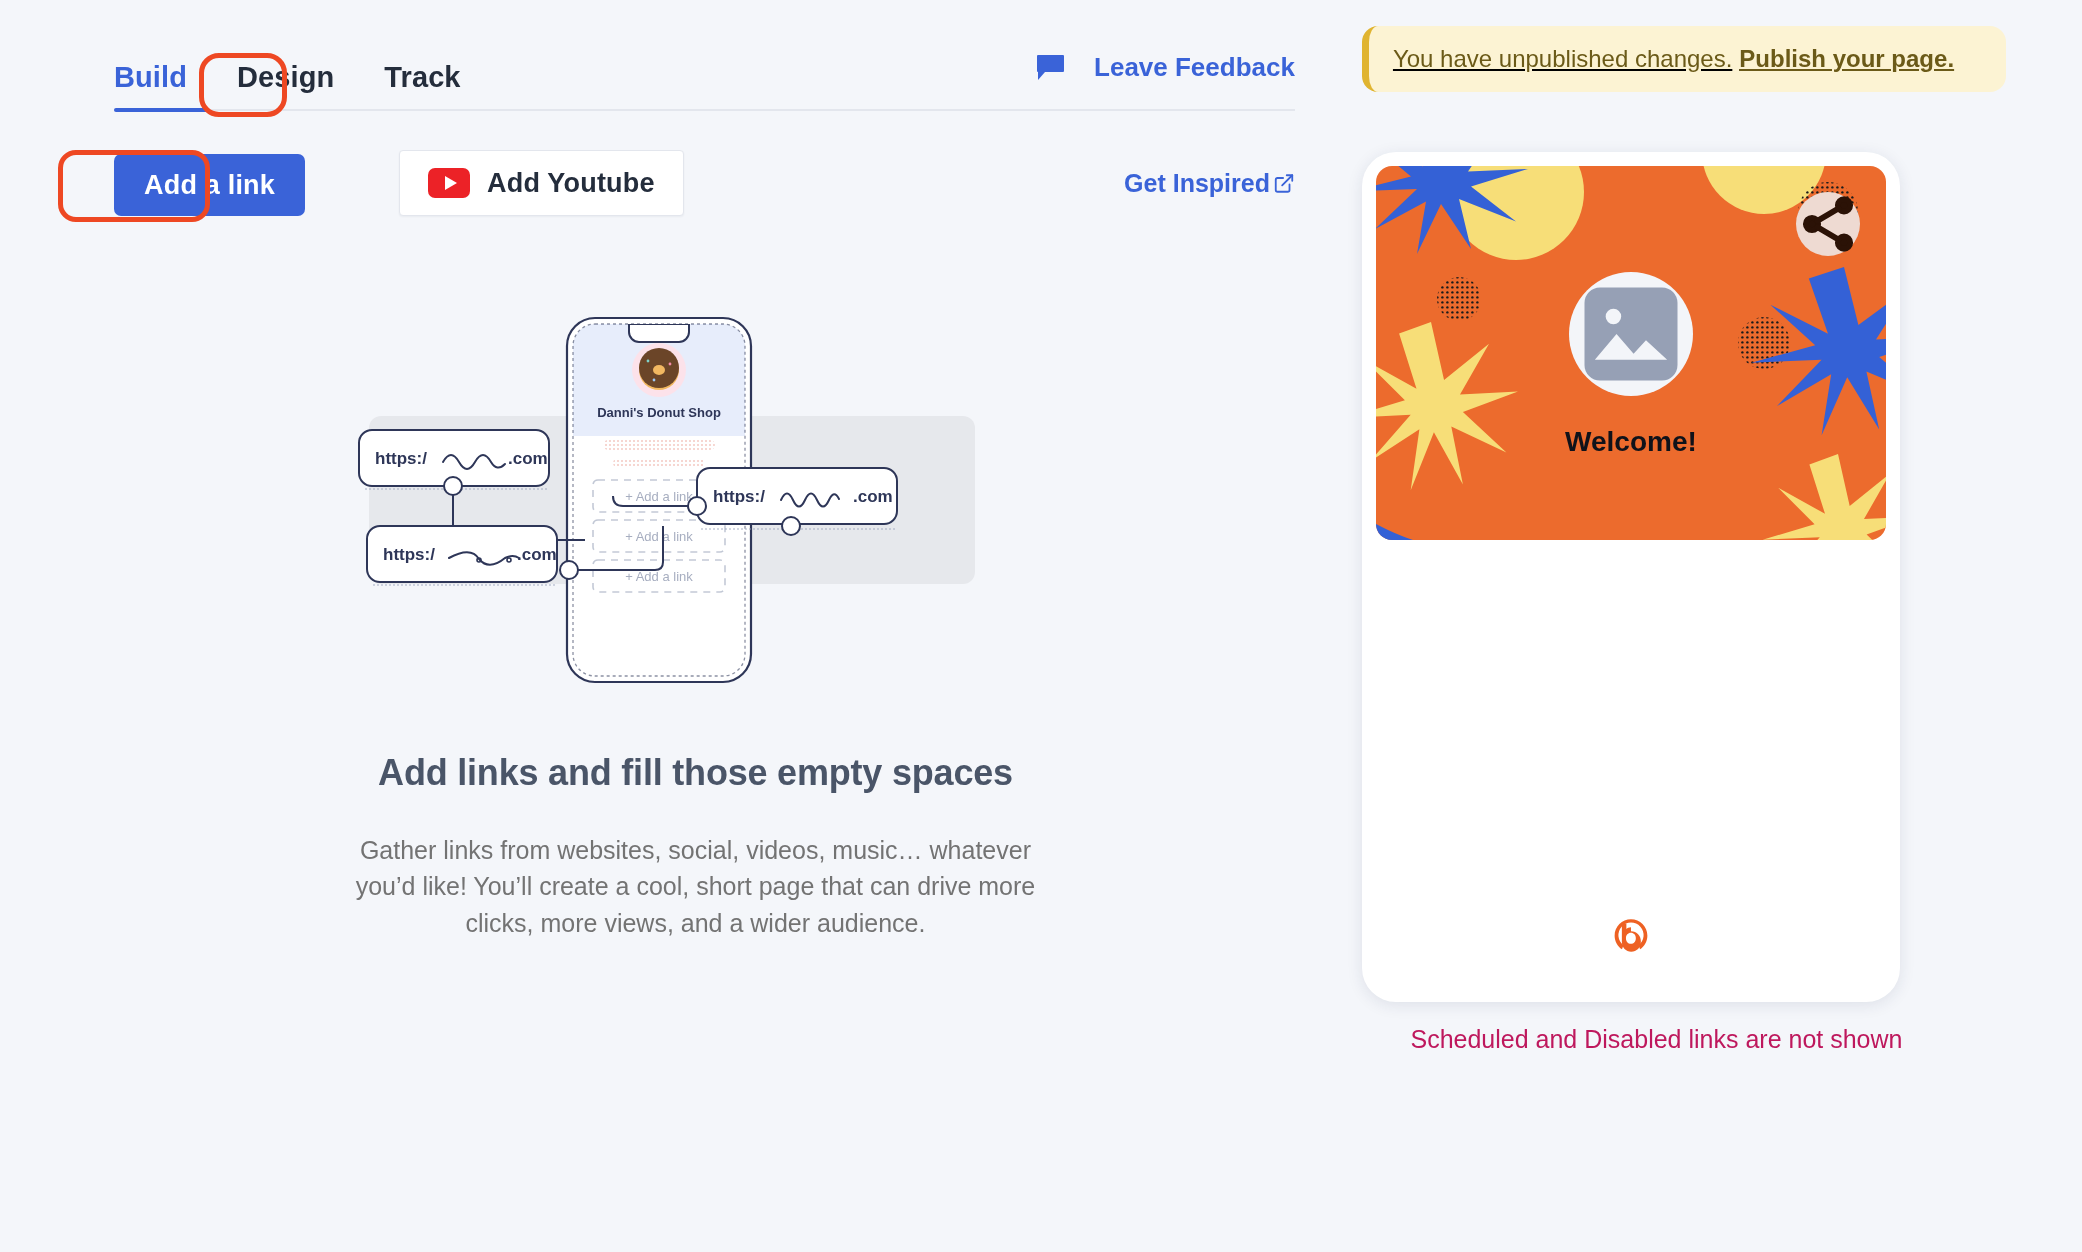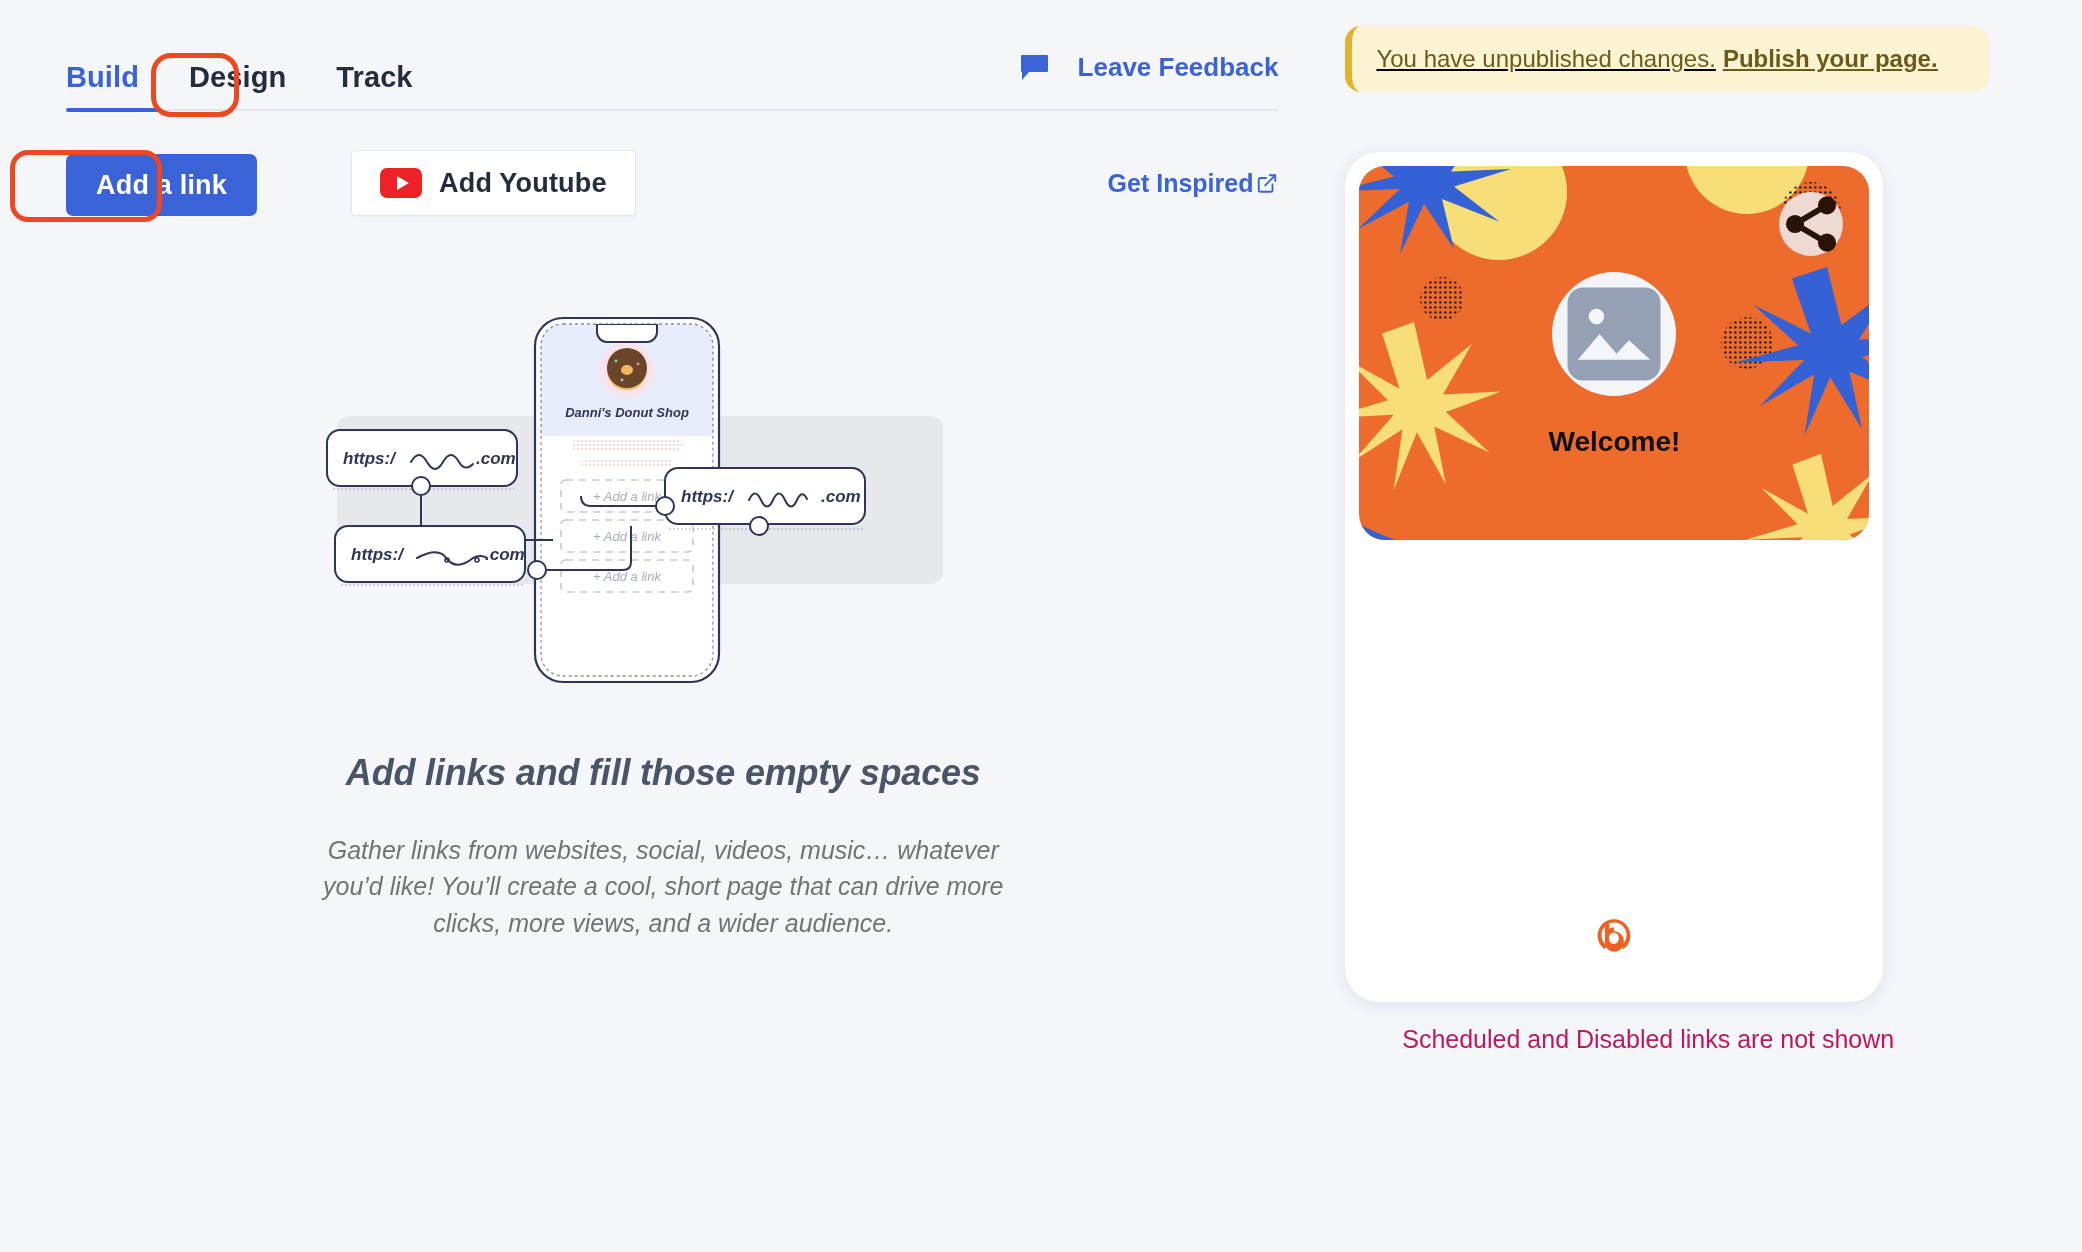--- a/index.html
+++ b/index.html
@@ -2,21 +2,21 @@
 <html><head>
 <meta charset="utf-8">
 <style>
   * { box-sizing: border-box; margin: 0; padding: 0; }
   html, body {
     width: 2082px; height: 1252px;
     background: #F4F6FA;
     font-family: "Liberation Sans", sans-serif;
     overflow: hidden;
   }
-  .app { position: relative; width: 1970px; height: 1252px; display: flex; }
+  .app { position: relative; width: 1970px; height: 1252px; display: flex; padding-left: 48px; }
 
   
   .left-panel { position: relative; width: 1400px; height: 100%; padding: 0 48px; }
 
   .tabbar { position: relative; display: flex; align-items: flex-end; gap: 50px;
             height: 112px; padding-left: 18px; }
   .tab { font-size: 29px; font-weight: 700; color: #242D3C; padding-bottom: 18px;
          letter-spacing: .1px; white-space: nowrap; cursor: pointer; }
   .tab.active { color: #3A63D8; }
   .tab-underline { position: absolute; left: 18px; bottom: 0; width: 94px; height: 4px;
@@ -42,41 +42,41 @@
 
   .get-inspired { position: absolute; right: 0; top: 50%; transform: translateY(-50%);
                   display: flex; align-items: center; gap: 3px; color: #3A63D8;
                   font-size: 25px; cursor: pointer; font-weight: bold; }
 
   .leave-feedback { position: absolute; right: 48px; top: 52px; display: flex;
                     align-items: center; gap: 28px; color: #3A63D8; font-size: 26px;
                     font-weight: 700; cursor: pointer; justify-content: center; }
 
   
-  .empty-state { position: absolute; left: 48px; right: 48px; top: 300px; text-align: center; font-style: italic; }
+  .empty-state { position: absolute; left: 48px; right: 48px; top: 300px; text-align: center; }
   .illus-wrap { position: relative; width: 700px; height: 400px; margin: 0 auto; }
   .empty-title { margin-top: 52px; font-size: 36px; font-weight: 700; color: #4A5568;
                  letter-spacing: -.2px; }
   .empty-body { margin: 38px auto 0; max-width: 690px; font-size: 25px; line-height: 1.45;
                 color: #737373; }
 
   
   .right-panel { position: relative; width: 682px; height: 100%; }
 
   .notice { position: absolute; left: 19px; top: 26px; width: 644px; height: 66px;
             background: #FCF3D3; border-left: 7px solid #E0B430; border-radius: 16px;
             display: flex; align-items: center; padding-left: 24px; text-decoration: underline; }
   .notice-text { font-size: 24px; color: #6B5A18; }
   .notice-link { font-size: 24px; font-weight: 700; color: #6B5A18;
                  text-decoration: underline; margin-left: 7px; cursor: pointer; }
 
   .phone { position: absolute; left: 19px; top: 152px; width: 538px; height: 850px;
            background: #fff; border-radius: 34px; box-shadow: 0 3px 16px rgba(30,41,74,.10); }
   .banner { position: absolute; left: 14px; right: 14px; top: 14px; height: 374px;
-            background: #EC6B2D; border-radius: 26px; overflow: hidden; }
+            background: #EC6B2D; border-radius: 16px; overflow: hidden; }
   .banner svg { position: absolute; inset: 0; width: 100%; height: 100%; }
   .avatar-circle { position: absolute; left: 50%; top: 106px; transform: translateX(-50%);
                    width: 124px; height: 124px; border-radius: 50%; background: #F3F5F9;
                    display: flex; align-items: center; justify-content: center; z-index: 4; }
   .welcome { position: absolute; left: 0; right: 0; top: 260px; text-align: center;
              font-size: 28px; font-weight: 700; color: #10121A; z-index: 4; }
   .share-btn { position: absolute; right: 26px; top: 26px; width: 64px; height: 64px;
                border-radius: 50%; background: #EEDAD2; display: flex; align-items: center;
                justify-content: center; z-index: 5; cursor: pointer; }
   .bitly-logo { position: absolute; left: 50%; bottom: 40px; transform: translateX(-50%); }

